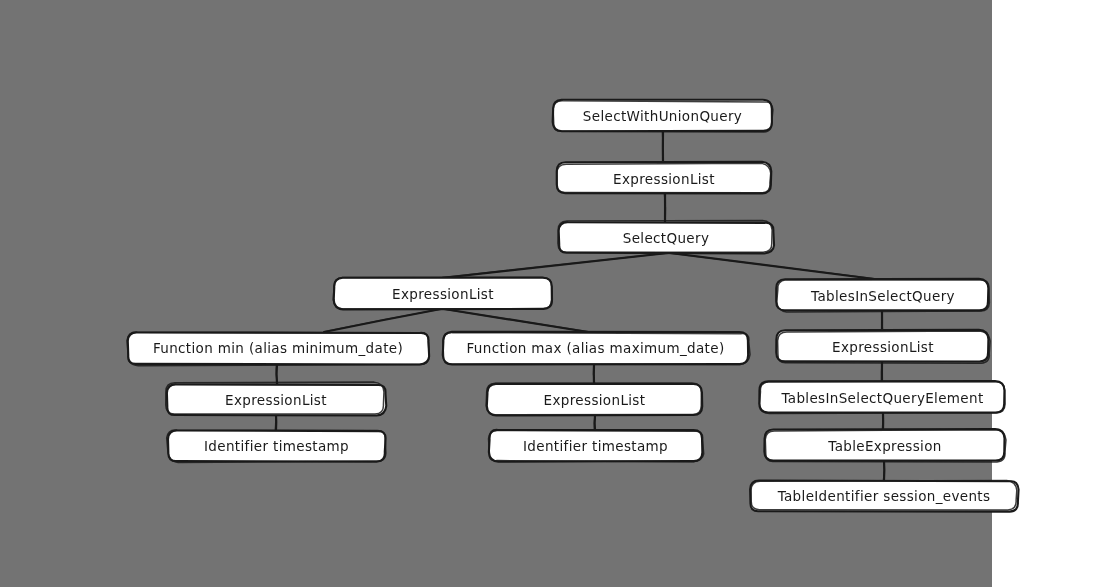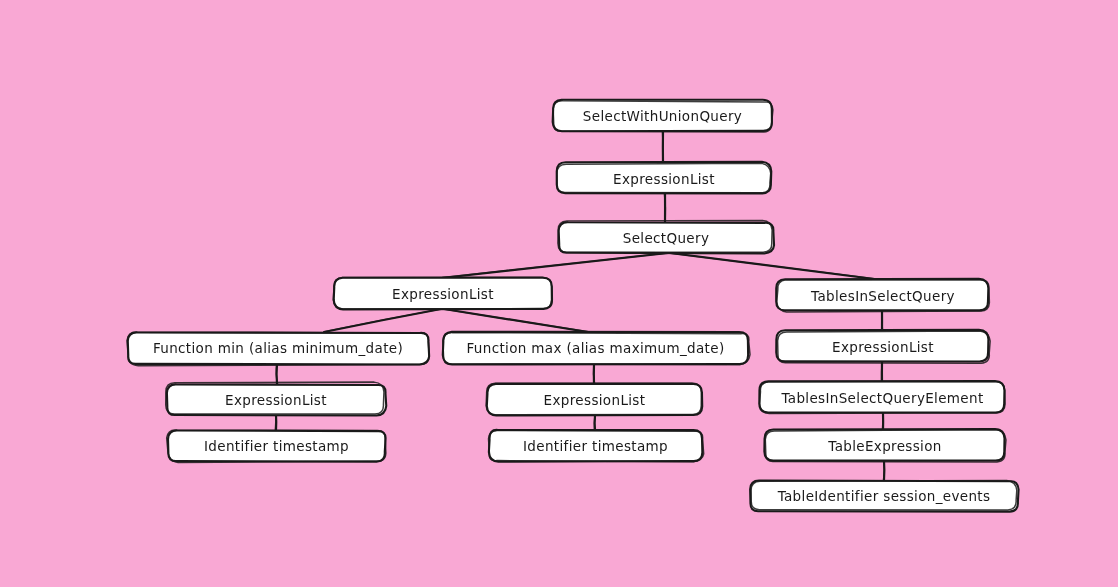--- a/index.html
+++ b/index.html
@@ -9,23 +9,23 @@
     background: #ffffff;
   }
   body {
     width: 1118px;
     height: 587px;
     overflow: hidden;
     font-family: "DejaVu Sans", sans-serif;
   }
   #canvas {
     position: relative;
-    width: 1118px;
+    width: 992px;
     height: 587px;
-    background: #f9a8d4;
+    background: #737373;
   }
   svg#diagram {
     position: absolute;
     left: 0;
     top: 0;
     width: 1118px;
     height: 587px;
     display: block;
   }
   .node-shape {

